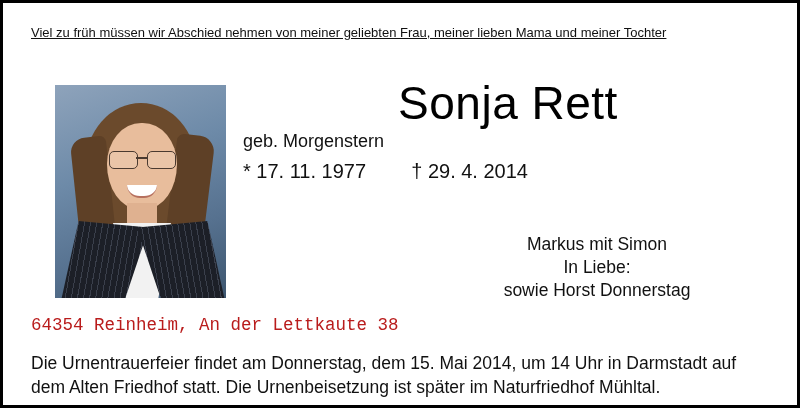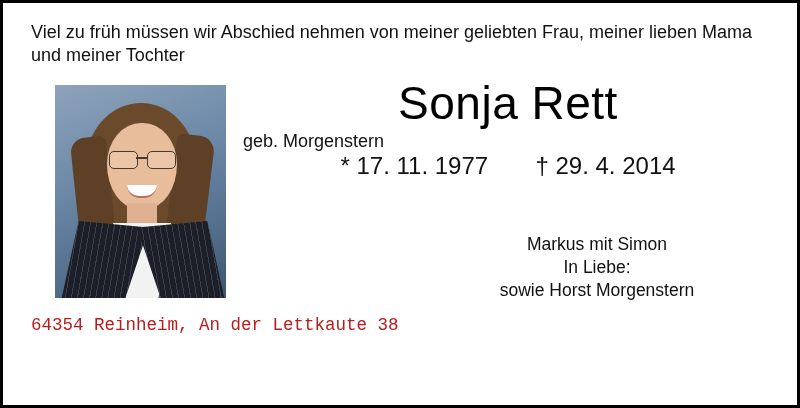--- a/index.html
+++ b/index.html
@@ -27,23 +27,24 @@
     width: 794px;
     height: 402px;
   }
 
   
   .intro {
     position: absolute;
     left: 28px;
     top: 18px;
     width: 740px;
-    font-size: 18px;
+    font-size: 13px;
     line-height: 23px;
     color: #111111;
+    text-decoration: underline;
   }
 
   
   .photo {
     position: absolute;
     left: 52px;
     top: 82px;
     width: 171px;
     height: 213px;
     background: linear-gradient(160deg, #8ea3bb 0%, #6d8aa8 38%, #56718f 70%, #3d566f 100%);
@@ -176,24 +177,24 @@
     position: absolute;
     left: 240px;
     top: 128px;
     width: 530px;
     font-size: 18px;
     color: #111111;
   }
   .dates {
     position: absolute;
     left: 240px;
-    top: 149px;
+    top: 157px;
     width: 530px;
-    text-align: center;
-    font-size: 24px;
+    text-align: left;
+    font-size: 20px;
     color: #111111;
   }
   .dates .sep {
     display: inline-block;
     width: 34px;
   }
 
   
   .liebe {
     position: absolute;
@@ -257,20 +258,21 @@
 
     <div class="dates">
       <span>* 17. 11. 1977</span>
       <span class="sep"></span>
       <span>† 29. 4. 2014</span>
     </div>
 
     <div class="liebe">
       <div>Markus mit Simon</div>
       <div>In Liebe:</div>
-      <div>sowie Horst Morgenstern</div>
+      <div>sowie Horst Donnerstag</div>
     </div>
 
     <div class="address">64354 Reinheim, An der Lettkaute 38</div>
 
+    <div class="ceremony">Die Urnentrauerfeier findet am Donnerstag, dem 15. Mai 2014, um 14 Uhr in Darmstadt auf dem Alten Friedhof statt. Die Urnenbeisetzung ist später im Naturfriedhof Mühltal.</div>
 
   </div>
 </div>
 
 </body></html>

